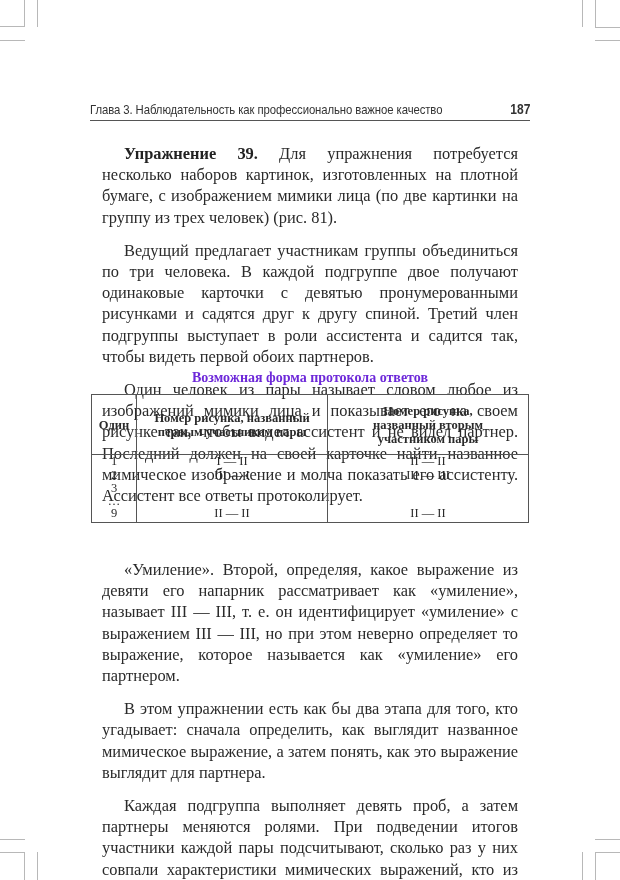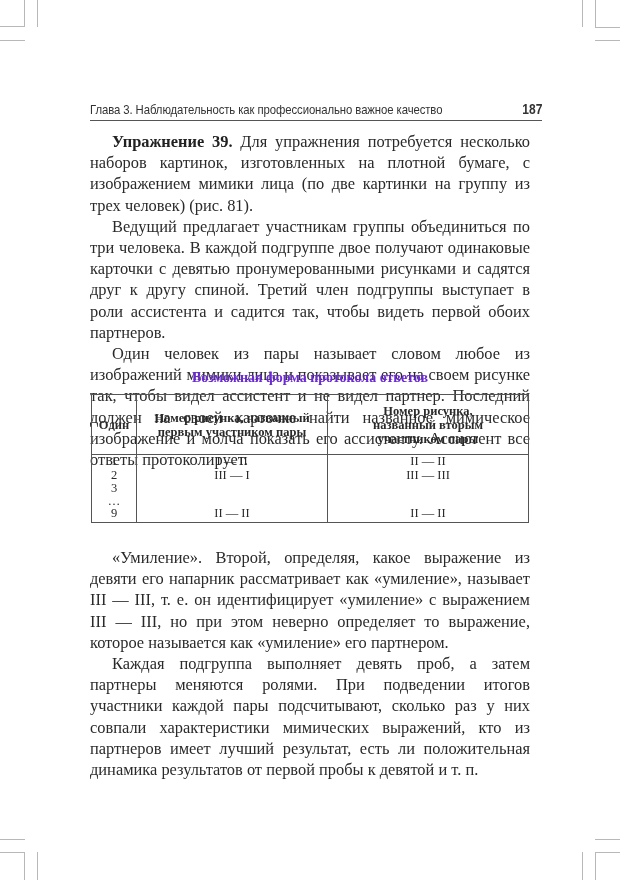--- a/index.html
+++ b/index.html
@@ -3,30 +3,29 @@
 <meta charset="utf-8">
 <style>
   html, body { margin: 0; padding: 0; background: #ffffff; }
   body { width: 620px; height: 880px; position: relative; overflow: hidden; }
   .crop { position: absolute; background: #b8b8b8; }
   .running-head {
     position: absolute; left: 90px; top: 100px; width: 440px; height: 20px;
     border-bottom: 1px solid #555;
     font-family: "Liberation Sans", sans-serif; font-size: 13.2px; color: #333;
     transform-origin: left top;
-    padding-left: 12px;
   }
   .running-head .title { position: absolute; left: 0; top: 2px; letter-spacing: -0.1px; transform: scaleX(0.86); transform-origin: left top; white-space: nowrap; }
   .running-head .pno { position: absolute; right: 0; top: 1px; font-weight: bold; font-size: 14px; transform: scaleX(0.86); transform-origin: right top; }
   .body-text {
     position: absolute; left: 90px; width: 440px;
     font-family: "Liberation Serif", serif; font-size: 16.4px; line-height: 21.2px;
     color: #2a2a2a; text-align: justify;
   }
-  .body-text p { margin: 0; text-indent: 22px; }
+  .body-text p { margin: 12px; text-indent: 22px; }
   .body-text b { color: #222; }
   .tbl-caption {
     position: absolute; left: 90px; width: 440px; top: 370px; text-align: center;
     font-family: "Liberation Serif", serif; font-weight: bold; font-size: 14px; color: #6d28d9;
   }
   table.proto {
     position: absolute; left: 91px; top: 394px; width: 438px;
     border-collapse: collapse; font-family: "Liberation Serif", serif; color: #2a2a2a;
     font-size: 12.5px;
   }
@@ -110,14 +109,15 @@
     <tr>
       <td style="padding-bottom:2px;">9</td>
       <td>II — II</td>
       <td>II — II</td>
     </tr>
   </tbody>
 </table>
 
 <div class="body-text" style="top:547px;">
   <p>«Умиление». Второй, определяя, какое выражение из девяти его напарник рассматривает как «умиление», называет III — III, т. е. он идентифицирует «умиление» с выражением III — III, но при этом неверно определяет то выражение, которое называется как «умиление» его партнером.</p>
+  <p>В этом упражнении есть как бы два этапа для того, кто угадывает: сначала определить, как выглядит названное мимическое выражение, а затем понять, как это выражение выглядит для партнера.</p>
   <p>Каждая подгруппа выполняет девять проб, а затем партнеры меняются ролями. При подведении итогов участники каждой пары подсчитывают, сколько раз у них совпали характеристики мимических выражений, кто из партнеров имеет лучший результат, есть ли положительная динамика результатов от первой пробы к девятой и т. п.</p>
 </div>
 
 </body></html>

